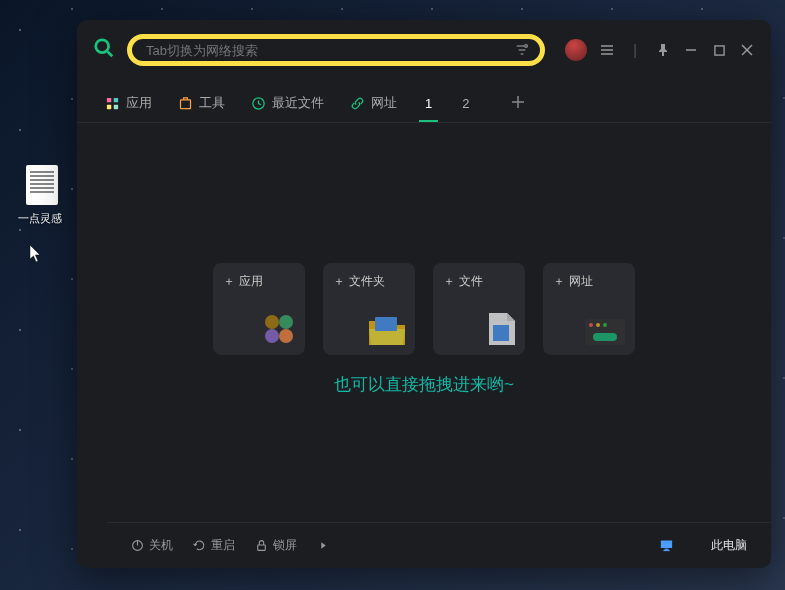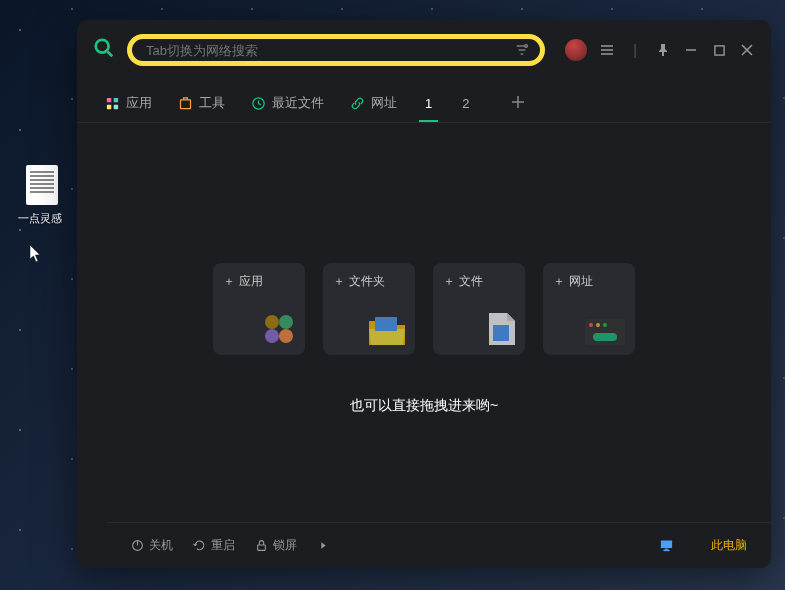--- a/index.html
+++ b/index.html
@@ -24,26 +24,26 @@
 .tab svg { width: 15px; height: 15px; }
 .tab-num { padding: 8px 14px 10px; font-size: 13px; cursor: pointer; position: relative; }
 .tab-num.active { color: #fff; }
 .tab-num.active::after { content: ""; position: absolute; bottom: -1px; left: 8px; right: 8px; height: 2px; background: #19c37d; }
 .tab-add { margin-left: 18px; color: #888; cursor: pointer; padding: 8px; }
 .content { flex: 1; display: flex; flex-direction: column; align-items: center; padding-top: 140px; }
 .cards { display: flex; gap: 18px; }
 .card { width: 92px; height: 92px; background: #2a2b30; border-radius: 8px; display: flex; flex-direction: column; cursor: pointer; position: relative; overflow: hidden; }
 .card-label { display: flex; align-items: center; gap: 4px; padding: 10px 10px 0; font-size: 12px; color: #ccc; }
 .card-icon { flex: 1; display: flex; align-items: flex-end; justify-content: flex-end; padding: 8px; opacity: 0.7; }
-.hint { margin-top: 42px; font-size: 14px; color: #ffffff; }
+.hint { margin-top: 18px; font-size: 17px; color: #14b8a6; }
 .footer { display: flex; align-items: center; padding: 10px 16px; border-top: 1px solid #2a2b30; gap: 4px; font-size: 12px; margin-left: 30px; }
 .foot-btn { display: flex; align-items: center; gap: 5px; padding: 4px 8px; color: #999; cursor: pointer; }
 .foot-btn svg { width: 13px; height: 13px; }
 .foot-spacer { flex: 1; }
-.foot-pc { color: #eab308; gap: 37px; }
+.foot-pc { color: #e5e5e5; gap: 37px; }
 .foot-pc svg { width: 15px; height: 15px; }
 </style>
 </head>
 <body>
 
 <div class="desktop-icon">
   <div class="file"></div>
   <div class="label">一点灵感</div>
 </div>
 

